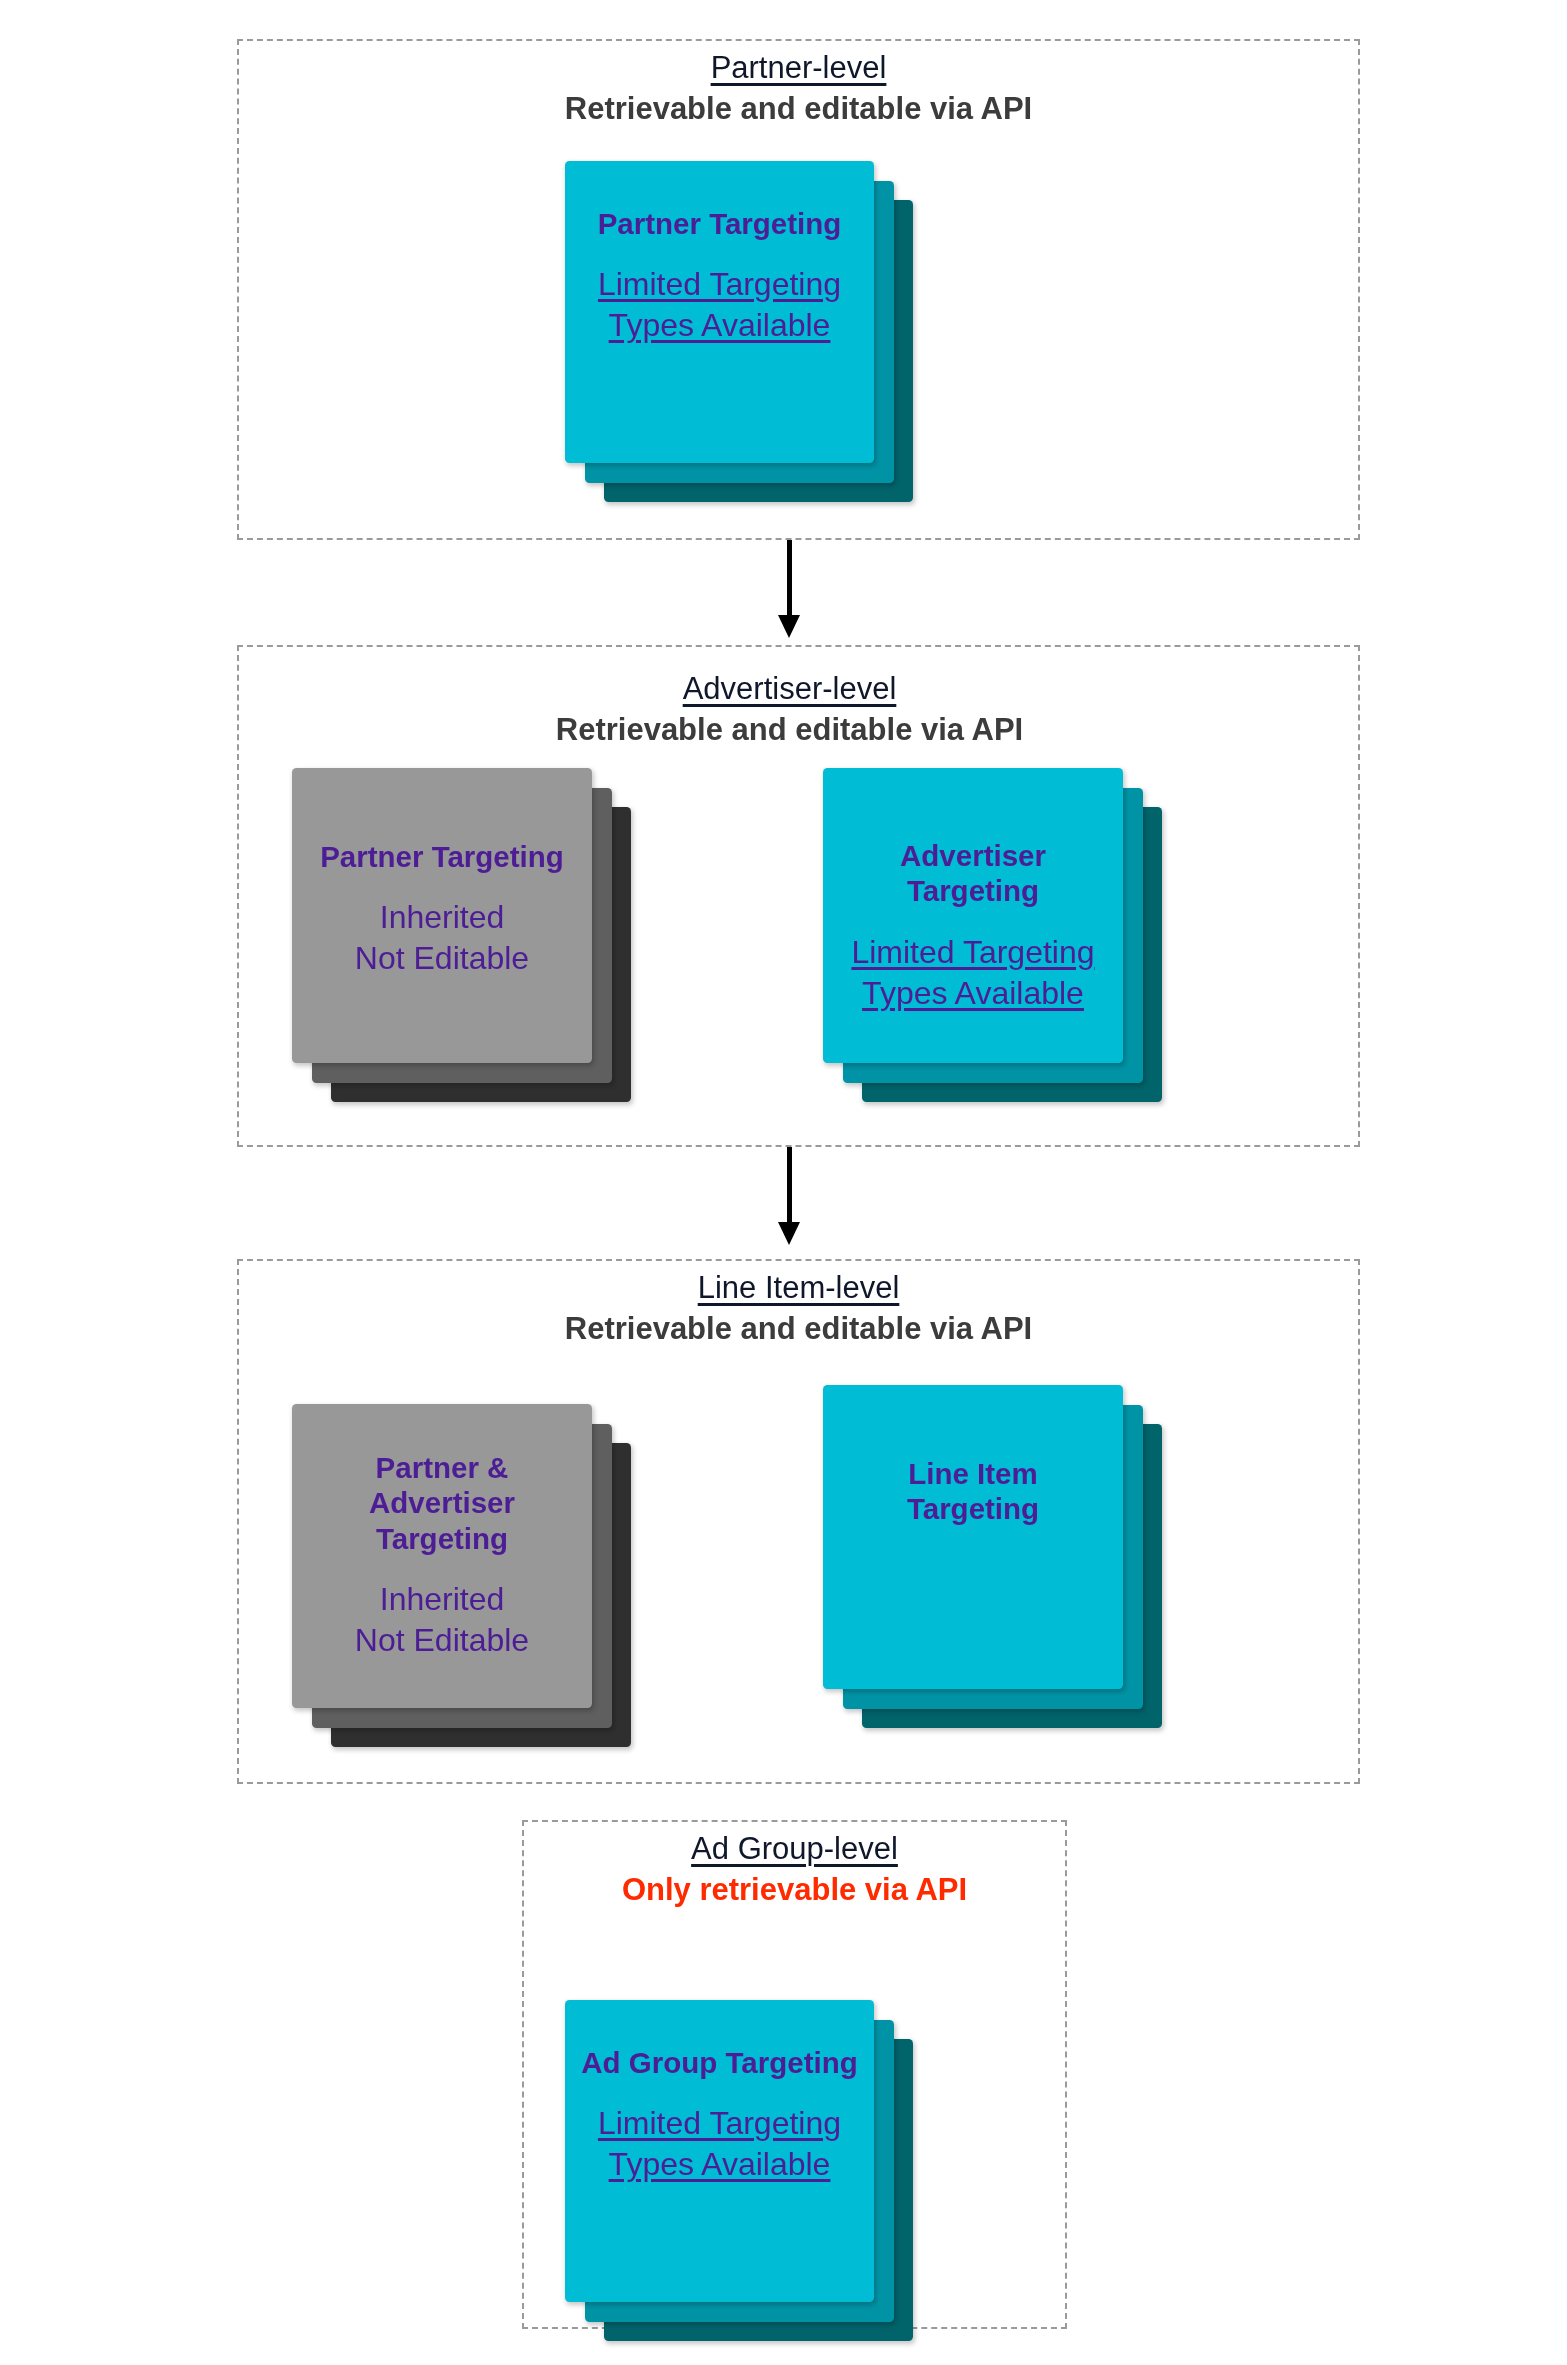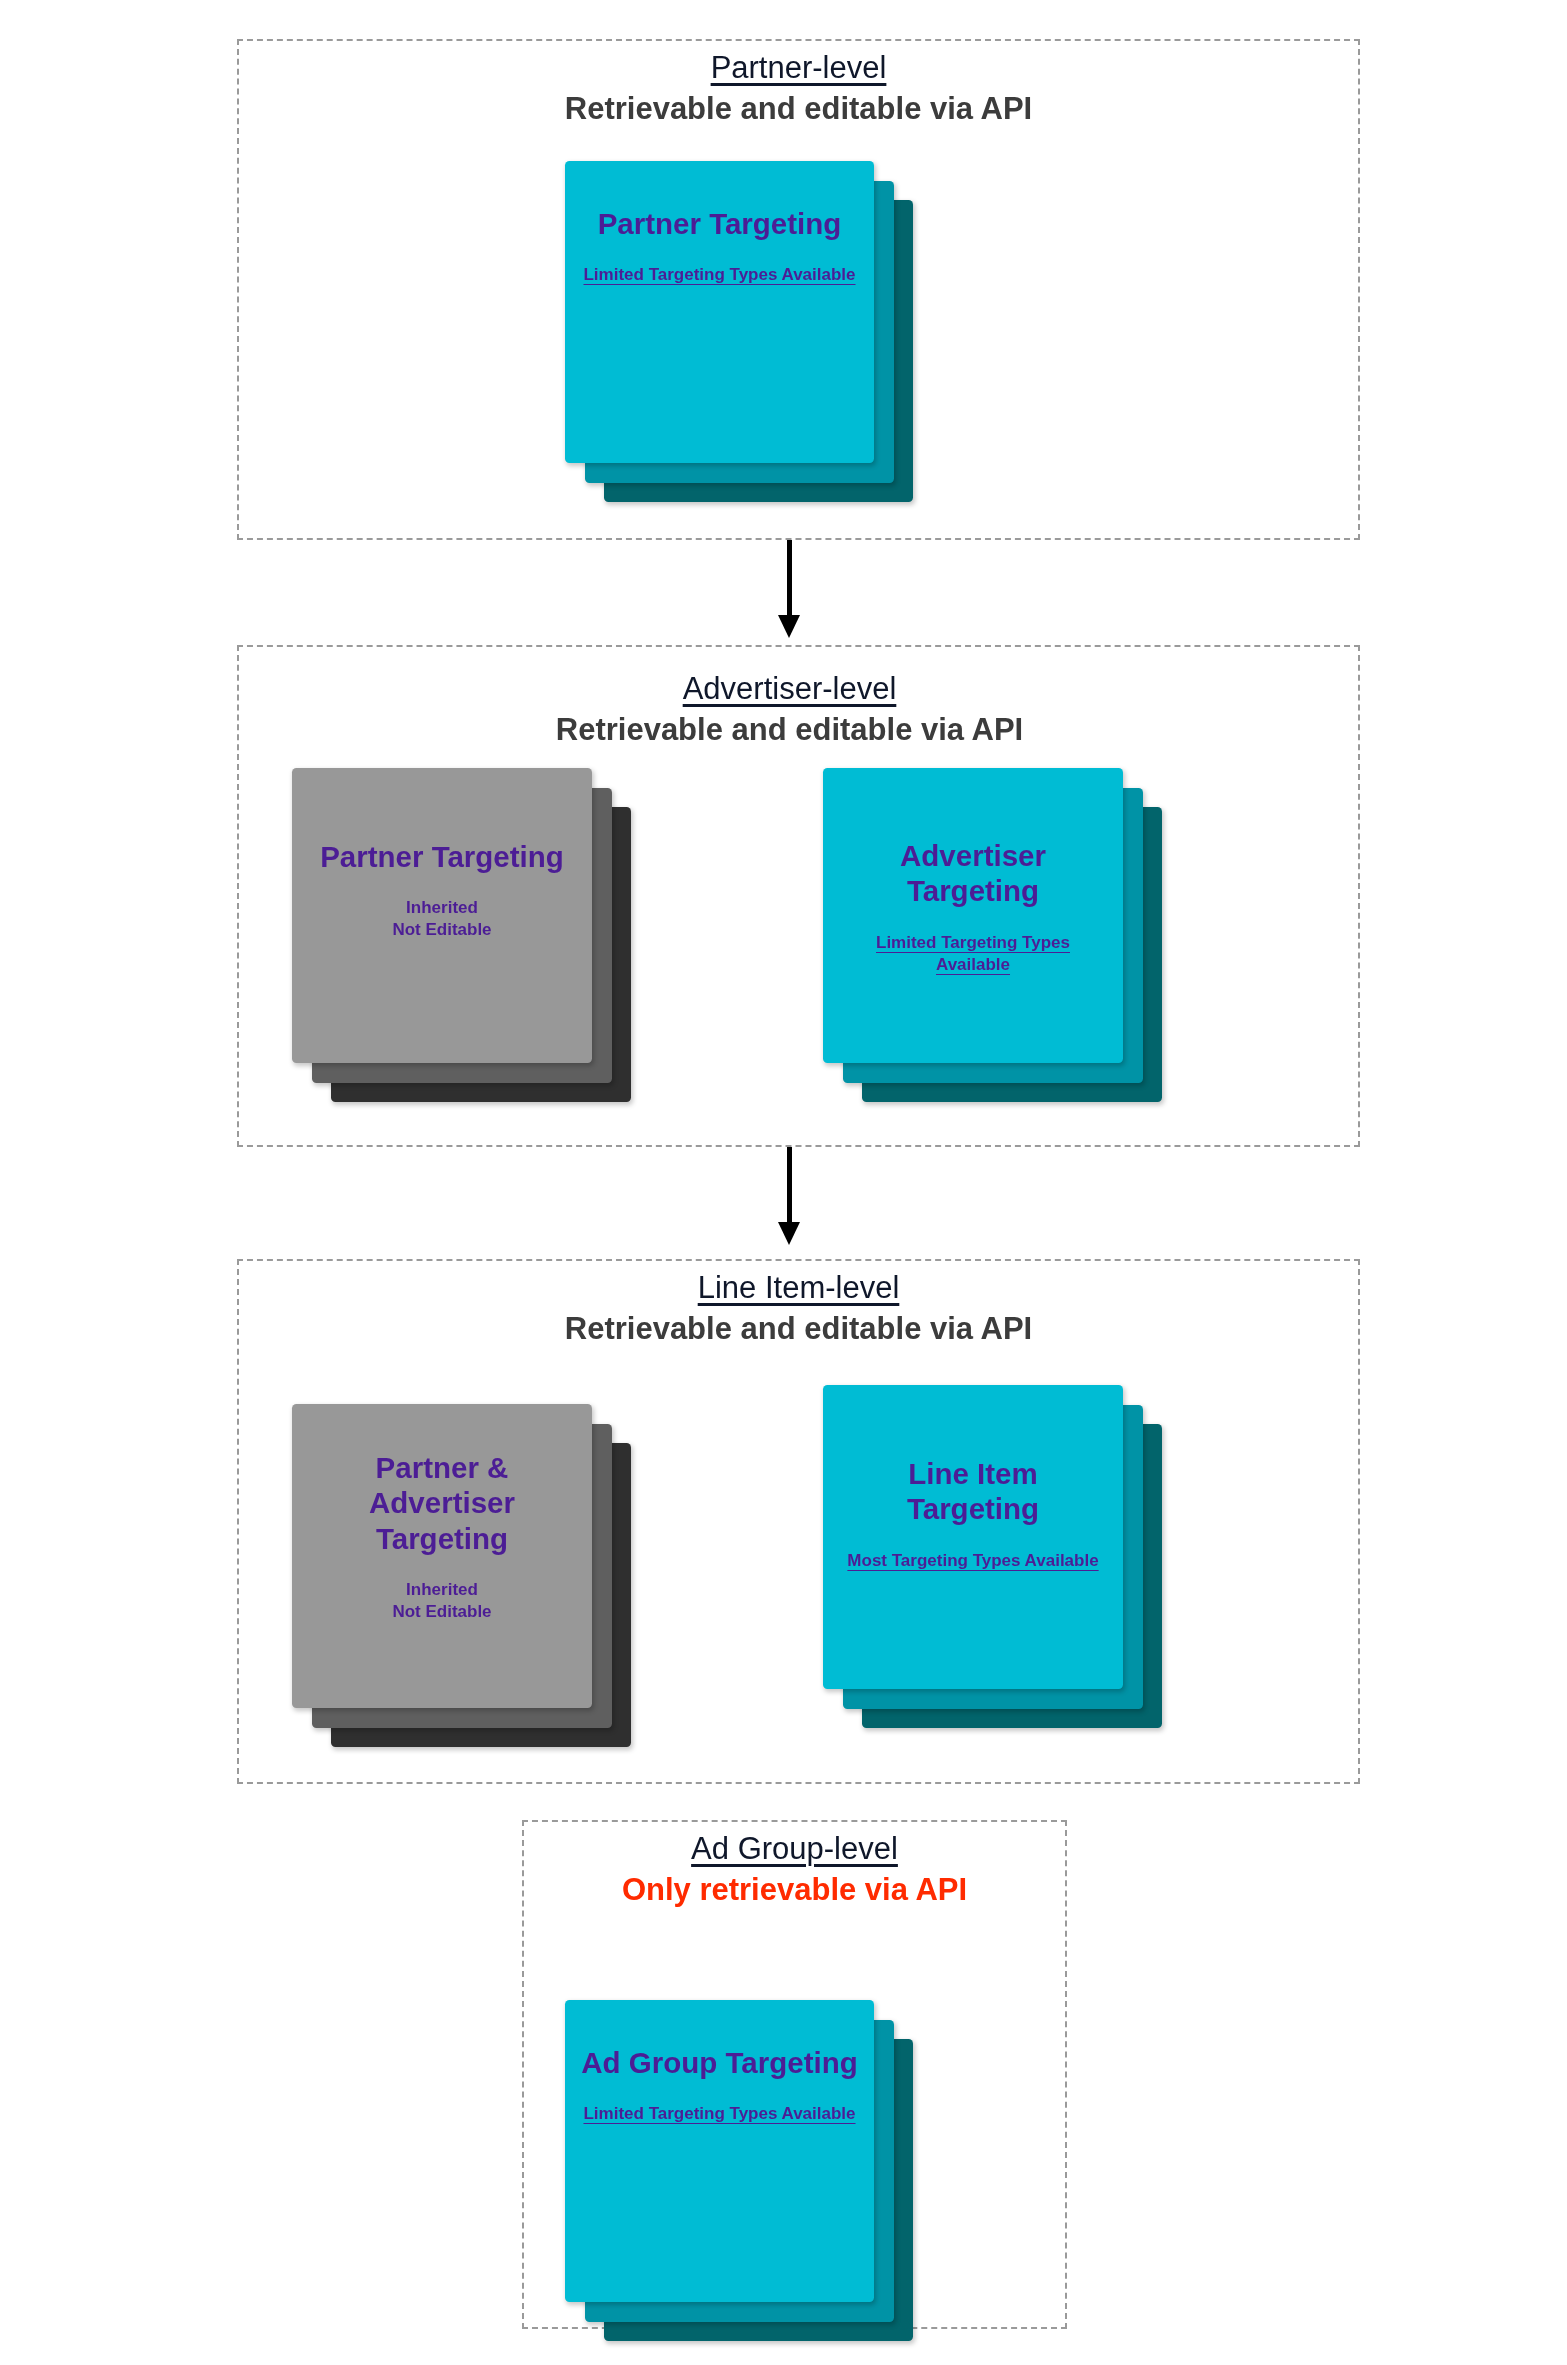--- a/index.html
+++ b/index.html
@@ -100,22 +100,22 @@
     padding: 0 16px;
   }
   .card-title {
     display: block;
     font-size: 29.5px;
     font-weight: 700;
     line-height: 1.2;
   }
   .card-sub {
     display: block;
-    font-size: 17px;
-    font-weight: 700;
+    font-size: 32px;
+    font-weight: 400;
     line-height: 1.28;
     margin-top: 23px;
   }
   .card-sub.underline {
     text-decoration: underline;
     text-underline-offset: 3.6px;
   }
 
   
   .arrow {
@@ -220,21 +220,20 @@
       </div>
     </div>
   </div>
 
   <div class="stack cyan" style="left:823px; top:1385px; width:339px; height:357px;">
     <div class="card-layer back" style="width:300px; height:304px;"></div>
     <div class="card-layer mid" style="width:300px; height:304px;"></div>
     <div class="card-layer front" style="width:300px; height:304px;">
       <div class="card-body" style="top:71px;">
         <span class="card-title">Line Item Targeting</span>
-        <span class="card-sub underline">Most Targeting Types Available</span>
       </div>
     </div>
   </div>
 
   <div class="level-box" style="left:522px; top:1820px; width:545px; height:509px;"></div>
 
   <div class="level-header" style="left:522px; top:1831px; width:545px;">
     <span class="level-name">Ad Group-level</span>
     <span class="level-api alert">Only retrievable via API</span>
   </div>

